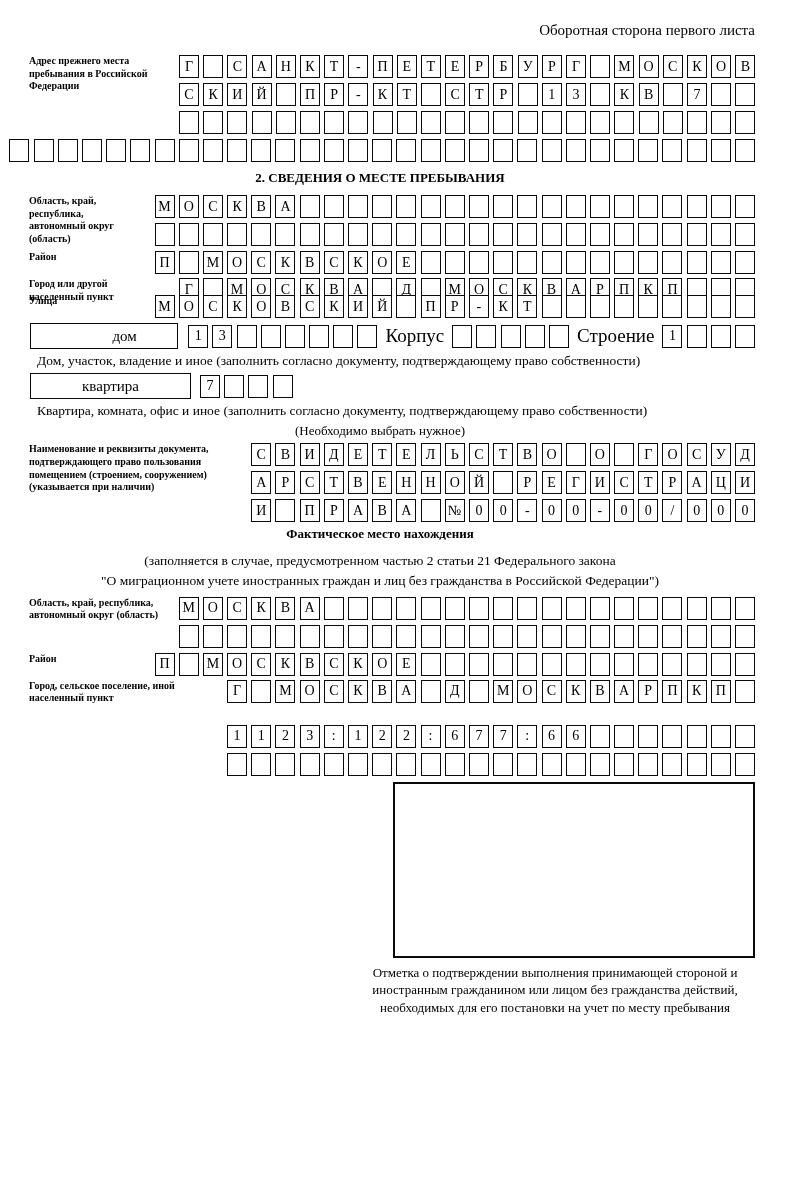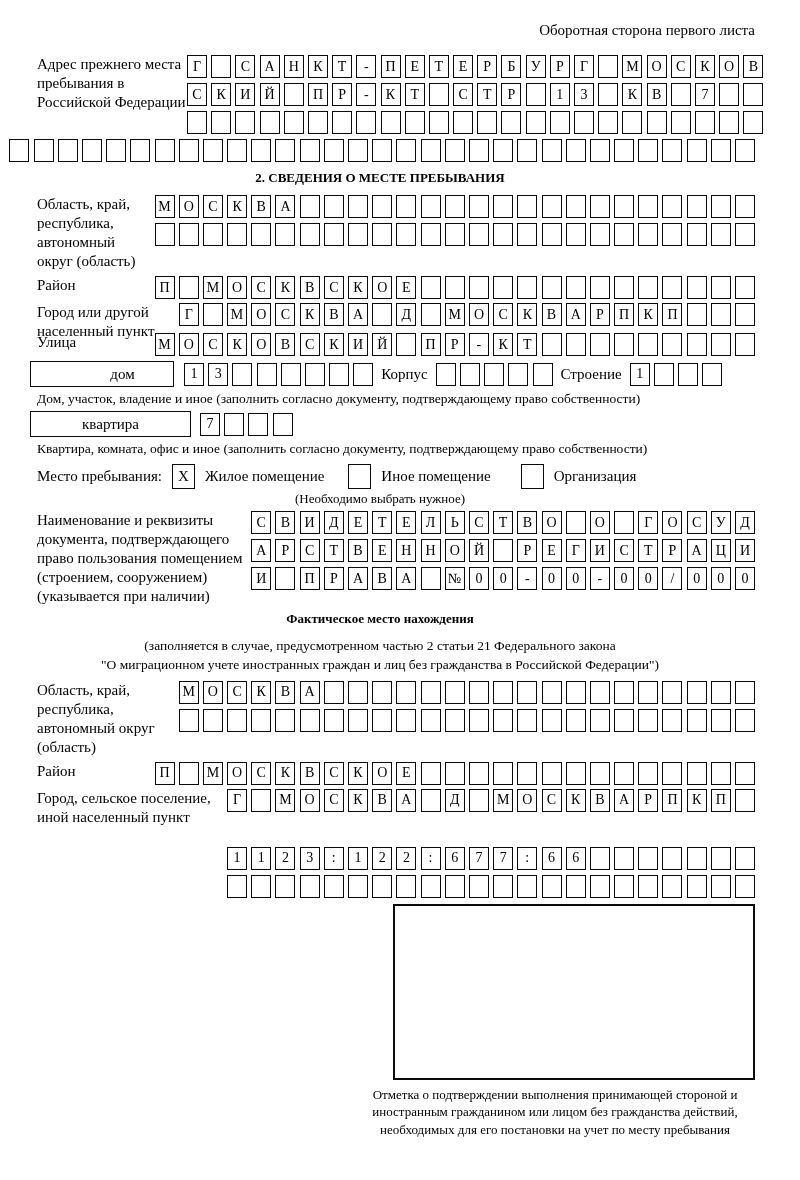--- a/index.html
+++ b/index.html
@@ -4,36 +4,36 @@
 <style>
   html,body{margin:0;padding:0;background:#fff;}
   .page{
     width:800px;height:1180px;box-sizing:border-box;position:relative;
     background:#fff;color:#000000;
     font-family:"Liberation Serif","DejaVu Serif",serif;
     padding:12px 45px 0 5px;overflow:hidden;
   }
   .header-note{text-align:right;font-size:15px;margin:10px 0 16px 0;}
   .field-row{display:flex;align-items:flex-start;}
-  .lbl{font-size:15px;line-height:1.27;margin-left:32px;flex:0 0 auto;}
+  .lbl{font-size:10px;line-height:1.27;margin-left:24px;flex:0 0 auto;font-weight:bold;}
   .rows{margin-left:auto;display:flex;flex-direction:column;gap:5px;}
   .cells{display:flex;gap:4.2px;justify-content:flex-end;}
   .cell{
     flex:0 0 20px;width:20px;height:23px;box-sizing:border-box;
     border:1.6px solid #0a0a0a;display:flex;align-items:center;justify-content:center;
     font-size:14px;line-height:1;background:#fff;
   }
   .mt4{margin-top:4px;}.mt5{margin-top:5px;}
   .note{font-size:13px;text-align:center;margin:6px 0 2px 0;}
   .h-bold{font-size:13px;font-weight:bold;text-align:center;margin:8px 0 9px 0;}
   .caption{font-size:13.5px;margin:4px 0 4px 32px;}
   .widebox{box-sizing:border-box;border:1.6px solid #0a0a0a;height:26px;display:flex;
     align-items:center;justify-content:center;font-size:15px;background:#fff;}
   .inline-row{display:flex;align-items:center;margin-left:25px;}
-  .sm-lbl{font-size:15px;margin:0 8px;}
+  .sm-lbl{font-size:19px;margin:0 8px;}
   .chkbox{box-sizing:border-box;width:23px;height:25px;border:1.6px solid #0a0a0a;
     display:flex;align-items:center;justify-content:center;font-size:15px;background:#fff;}
   .mesto-row{display:flex;align-items:center;margin:7px 0 2px 32px;font-size:15px;gap:10px;}
   .stamp-wrap{width:400px;margin-left:auto;margin-top:6px;}
   .stamp-box{width:362px;height:176px;box-sizing:border-box;border:2px solid #0a0a0a;margin-left:auto;background:#fff;}
   .stamp-caption{font-size:13px;text-align:center;margin-top:6px;line-height:1.35;}
   .fact-note{font-size:13.5px;text-align:center;line-height:1.45;margin-bottom:6px;}
 </style>
 </head>
 <body>
@@ -313,21 +313,21 @@
           <div class="cell"></div>
           <div class="cell"></div>
           <div class="cell"></div>
           <div class="cell"></div>
           <div class="cell"></div>
         </div>
     </div>
   </div>
 
   <div class="inline-row mt5">
-    <div class="widebox" style="width:144px;padding-left:41px;">дом</div>
+    <div class="widebox" style="width:160px;padding-left:41px;">дом</div>
     <div class="cells" style="margin-left:10px;">
         <div class="cell">1</div>
         <div class="cell">3</div>
         <div class="cell"></div>
         <div class="cell"></div>
         <div class="cell"></div>
         <div class="cell"></div>
         <div class="cell"></div>
         <div class="cell"></div>
       </div>
@@ -353,29 +353,20 @@
     <div class="widebox" style="width:161px;">квартира</div>
     <div class="cells" style="margin-left:9px;">
         <div class="cell">7</div>
         <div class="cell"></div>
         <div class="cell"></div>
         <div class="cell"></div>
       </div>
   </div>
   <div class="caption">Квартира, комната, офис и иное (заполнить согласно документу, подтверждающему право собственности)</div>
 
-  <div class="mesto-row">
-    <span>Место пребывания:</span>
-    <span class="chkbox">X</span>
-    <span>Жилое помещение</span>
-    <span class="chkbox" style="margin-left:14px;"></span>
-    <span>Иное помещение</span>
-    <span class="chkbox" style="margin-left:20px;"></span>
-    <span>Организация</span>
-  </div>
   <div class="note" style="margin-top:2px;">(Необходимо выбрать нужное)</div>
 
   <div class="field-row mt4">
     <div class="lbl" style="width:208px;">Наименование и реквизиты документа, подтверждающего право пользования помещением (строением, сооружением) (указывается при наличии)</div>
     <div class="rows">
       <div class="cells">
           <div class="cell">С</div>
           <div class="cell">В</div>
           <div class="cell">И</div>
           <div class="cell">Д</div>

